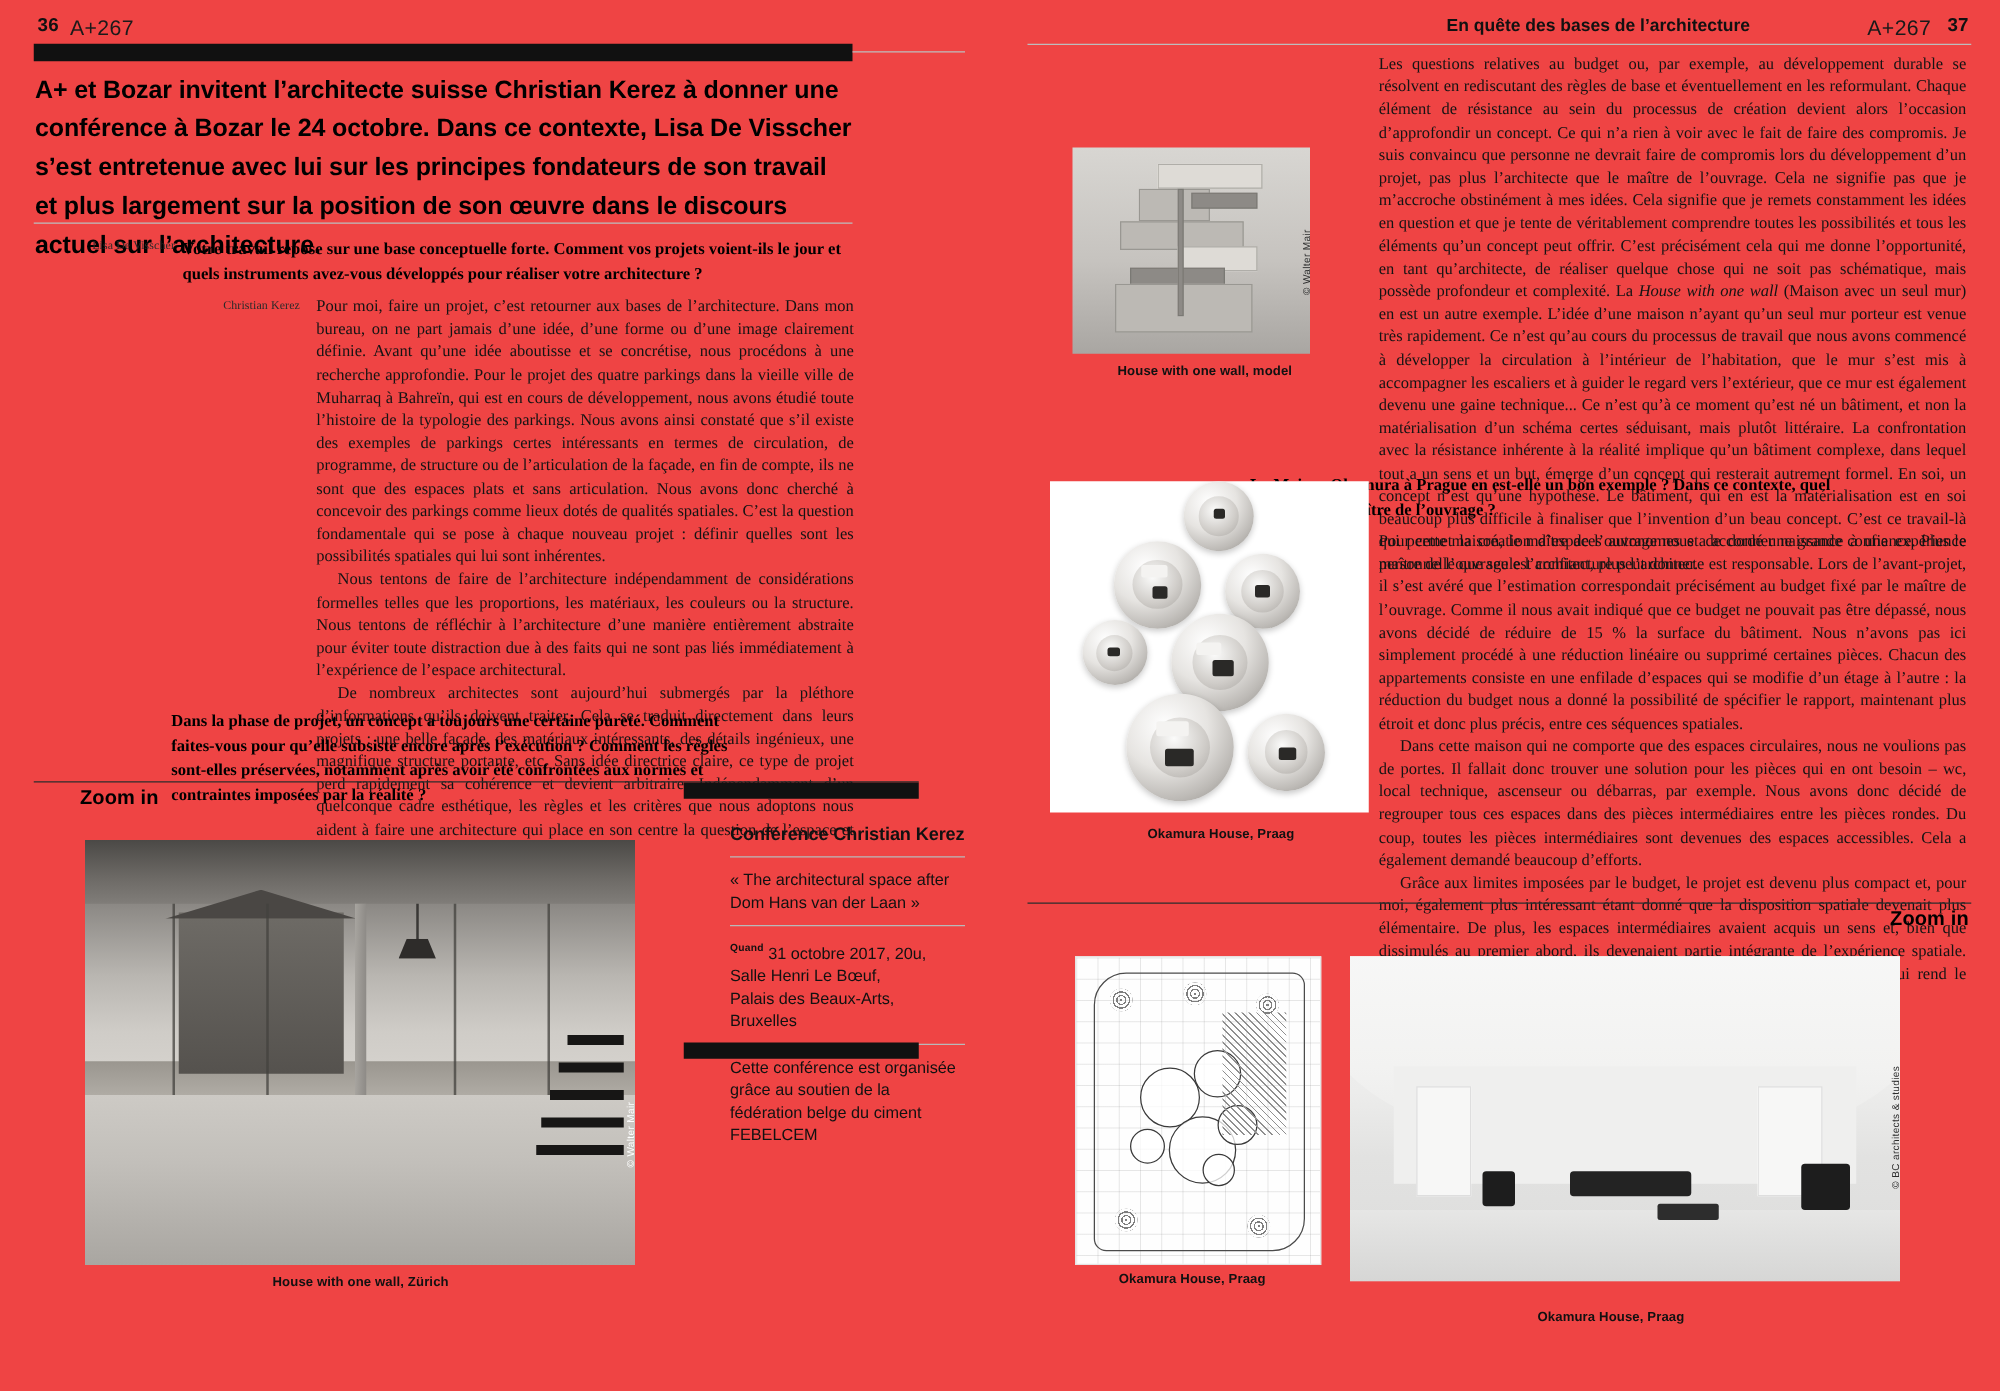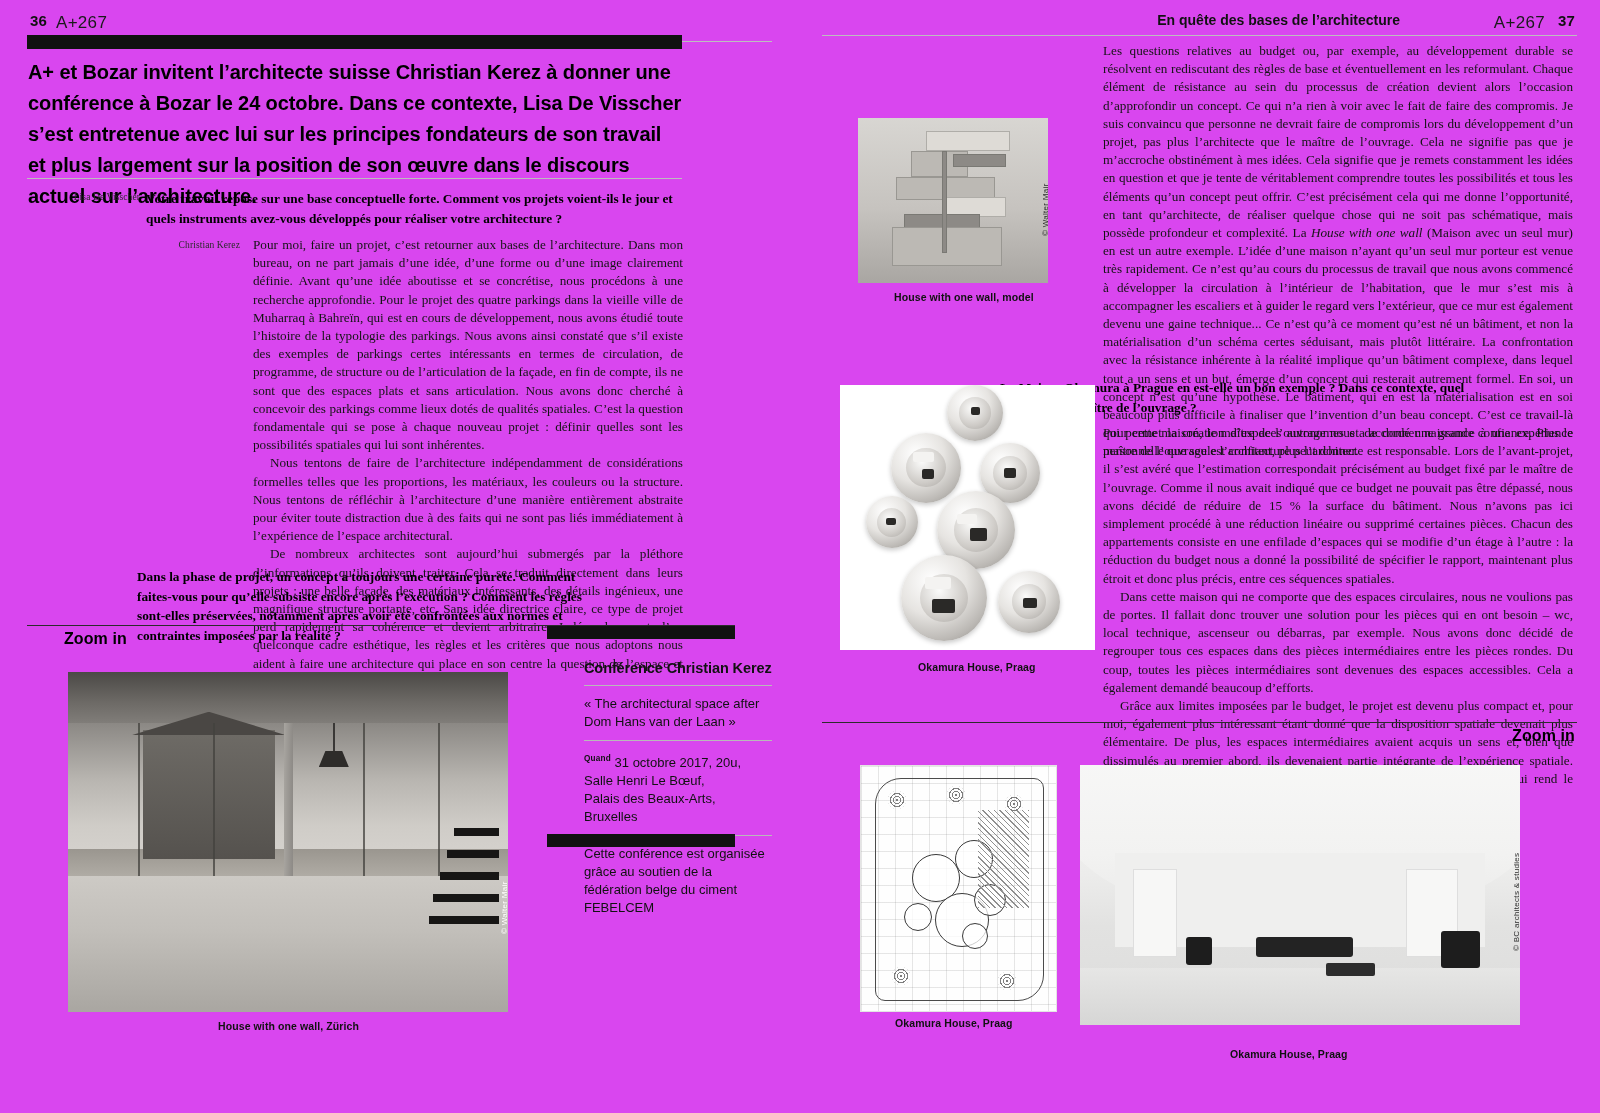--- a/index.html
+++ b/index.html
@@ -1,18 +1,18 @@
 <!DOCTYPE html>
 <html><head>
 <meta charset="utf-8">
 <style>
   html,body{margin:0;padding:0;background:#ffffff;}
   body{width:1600px;height:1113px;overflow:hidden;font-family:"Liberation Serif",serif;color:#111;}
   .spread{position:relative;width:1600px;height:1113px;background:#fff;}
-  .page{position:absolute;top:0;height:1113px;background:#d946ef;}
+  .page{position:absolute;top:0;height:1113px;background:#ef4444;}
   .page-left{left:0;width:800px;}
   .page-right{left:800px;width:800px;}
 
   
   .folio{position:absolute;font-family:"Liberation Sans",sans-serif;}
   .folio-num{font-weight:bold;font-size:15px;letter-spacing:.2px;}
   .folio-iss{font-size:17px;letter-spacing:.3px;color:#1a1a1a;}
 
   .rule-thin{position:absolute;background:#bdbdbd;height:1px;}
   .rule-dark{position:absolute;background:#2c2c2c;height:1px;}

